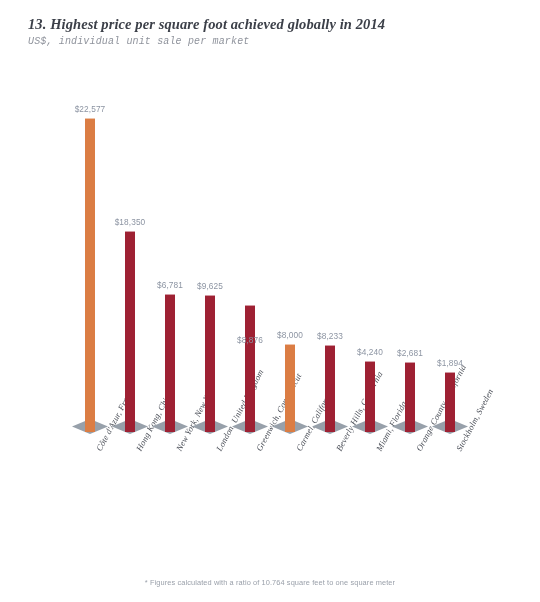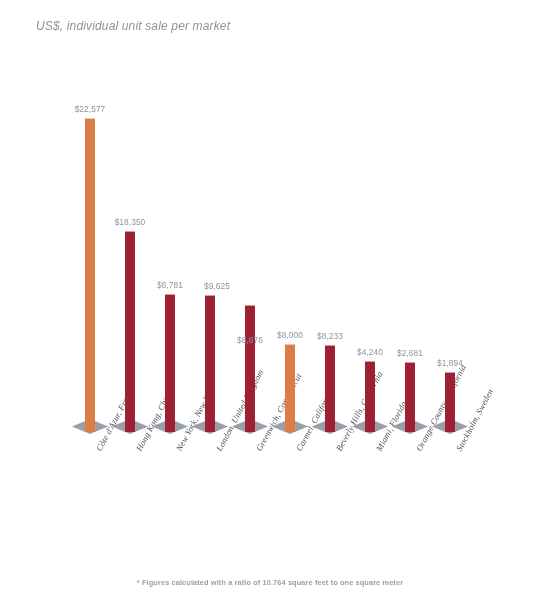--- a/index.html
+++ b/index.html
@@ -26,26 +26,25 @@
   #chart-title {
     font-family: "Liberation Serif", serif;
     font-style: italic;
     font-weight: bold;
     font-size: 14.5px;
     color: #3c4049;
     letter-spacing: 0.1px;
     white-space: nowrap;
   }
   #chart-subtitle {
-    font-family: Liberation Sans, sans-serif;
+    font-family: Liberation Mono, monospace;
     font-style: italic;
-    font-size: 12px;
+    font-size: 10px;
     color: #8f939c;
     margin-top: 3px;
-    margin-left: 8px;
     letter-spacing: 0.15px;
     white-space: nowrap;
   }
 
   
   #plot {
     position: absolute;
     left: 0;
     top: 0;
     width: 540px;
@@ -106,27 +105,27 @@
   #footnote {
     position: absolute;
     left: 0;
     top: 578px;
     width: 540px;
     text-align: center;
     font-family: "Liberation Sans", sans-serif;
     font-size: 7.4px;
     color: #9aa0aa;
     letter-spacing: 0.1px;
-    font-weight: bold;
   }
 </style>
 </head>
 <body>
 
 <div id="header">
+  <div id="chart-title">13. Highest price per square foot achieved globally in 2014</div>
   <div id="chart-subtitle">US$, individual unit sale per market</div>
 </div>
 
 <div id="plot">
     <div class="bar-group" style="left: 70px;">
       <div class="pedestal" style="top: 423px;"></div>
       <div class="bar orange" title="Côte d'Azur, France: $22,577" style="top: 122px; height: 314px;"></div>
       <div class="value-label" style="top: 108px;">$22,577</div>
       <div class="cat-label" style="left: 24px; top: 452px;">Côte d'Azur, France</div>
     </div>
@@ -138,21 +137,21 @@
     </div>
     <div class="bar-group" style="left: 150px;">
       <div class="pedestal" style="top: 423px;"></div>
       <div class="bar red" title="New York, New York: $9,662" style="top: 298px; height: 138px;"></div>
       <div class="value-label" style="top: 284px;">$6,781</div>
       <div class="cat-label" style="left: 24px; top: 452px;">New York, New York</div>
     </div>
     <div class="bar-group" style="left: 190px;">
       <div class="pedestal" style="top: 423px;"></div>
       <div class="bar red" title="London, United Kingdom: $9,625" style="top: 299px; height: 137px;"></div>
-      <div class="value-label" style="top: 285px; text-align: right;">$9,625</div>
+      <div class="value-label" style="top: 285px;">$9,625</div>
       <div class="cat-label" style="left: 24px; top: 452px;">London, United Kingdom</div>
     </div>
     <div class="bar-group" style="left: 230px;">
       <div class="pedestal" style="top: 423px;"></div>
       <div class="bar red" title="Greenwich, Connecticut: $8,876" style="top: 309px; height: 127px;"></div>
       <div class="value-label" style="top: 295px; margin-top: 44px;">$8,876</div>
       <div class="cat-label" style="left: 24px; top: 452px;">Greenwich, Connecticut</div>
     </div>
     <div class="bar-group" style="left: 270px;">
       <div class="pedestal" style="top: 423px;"></div>

